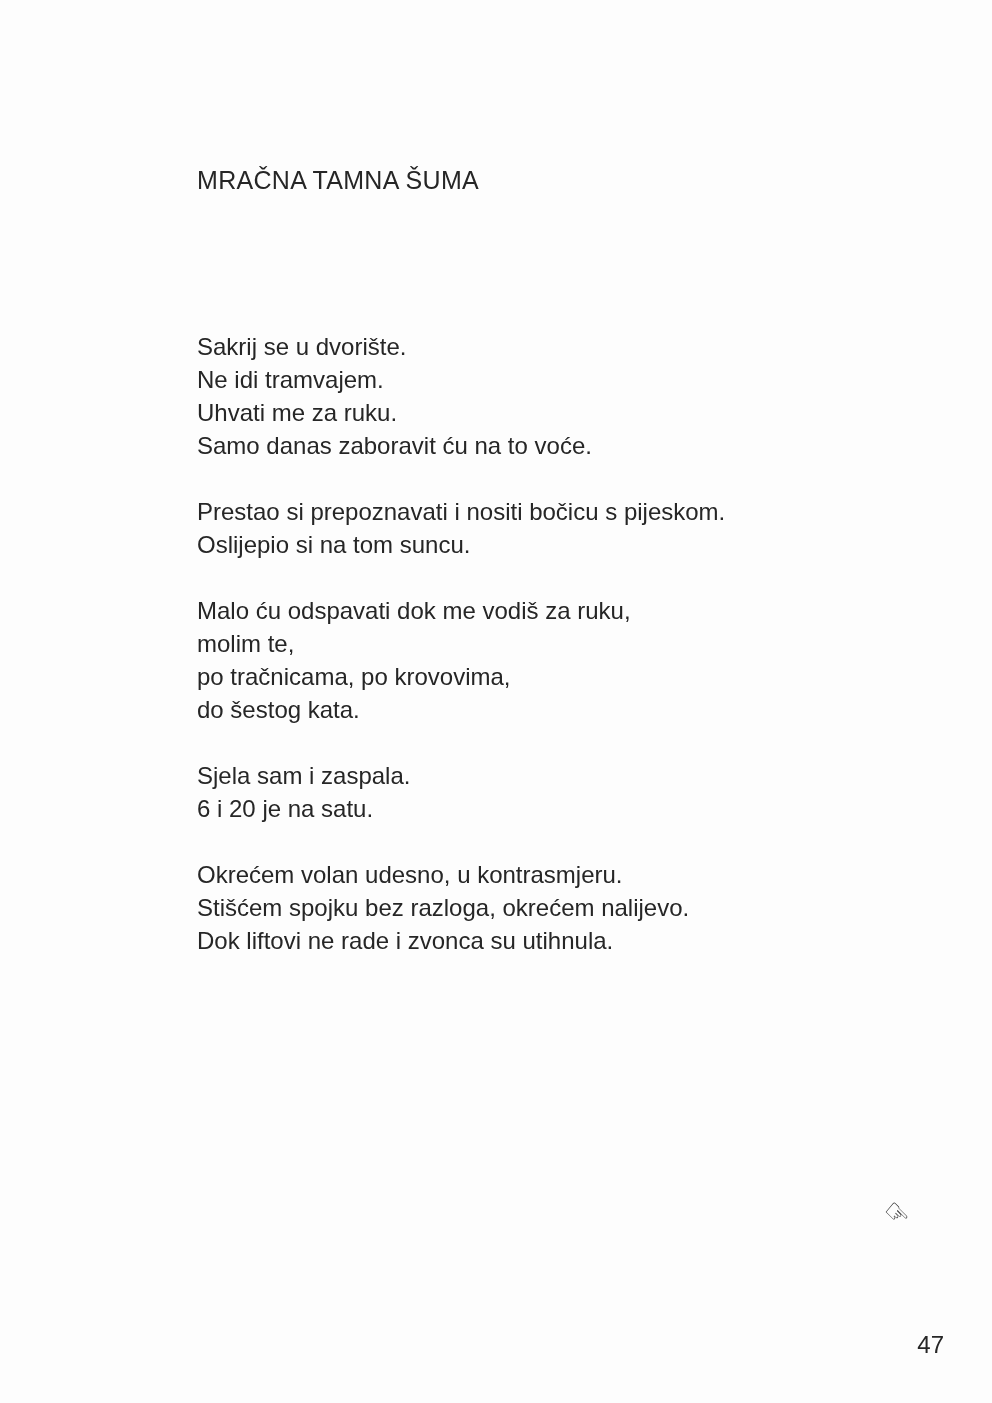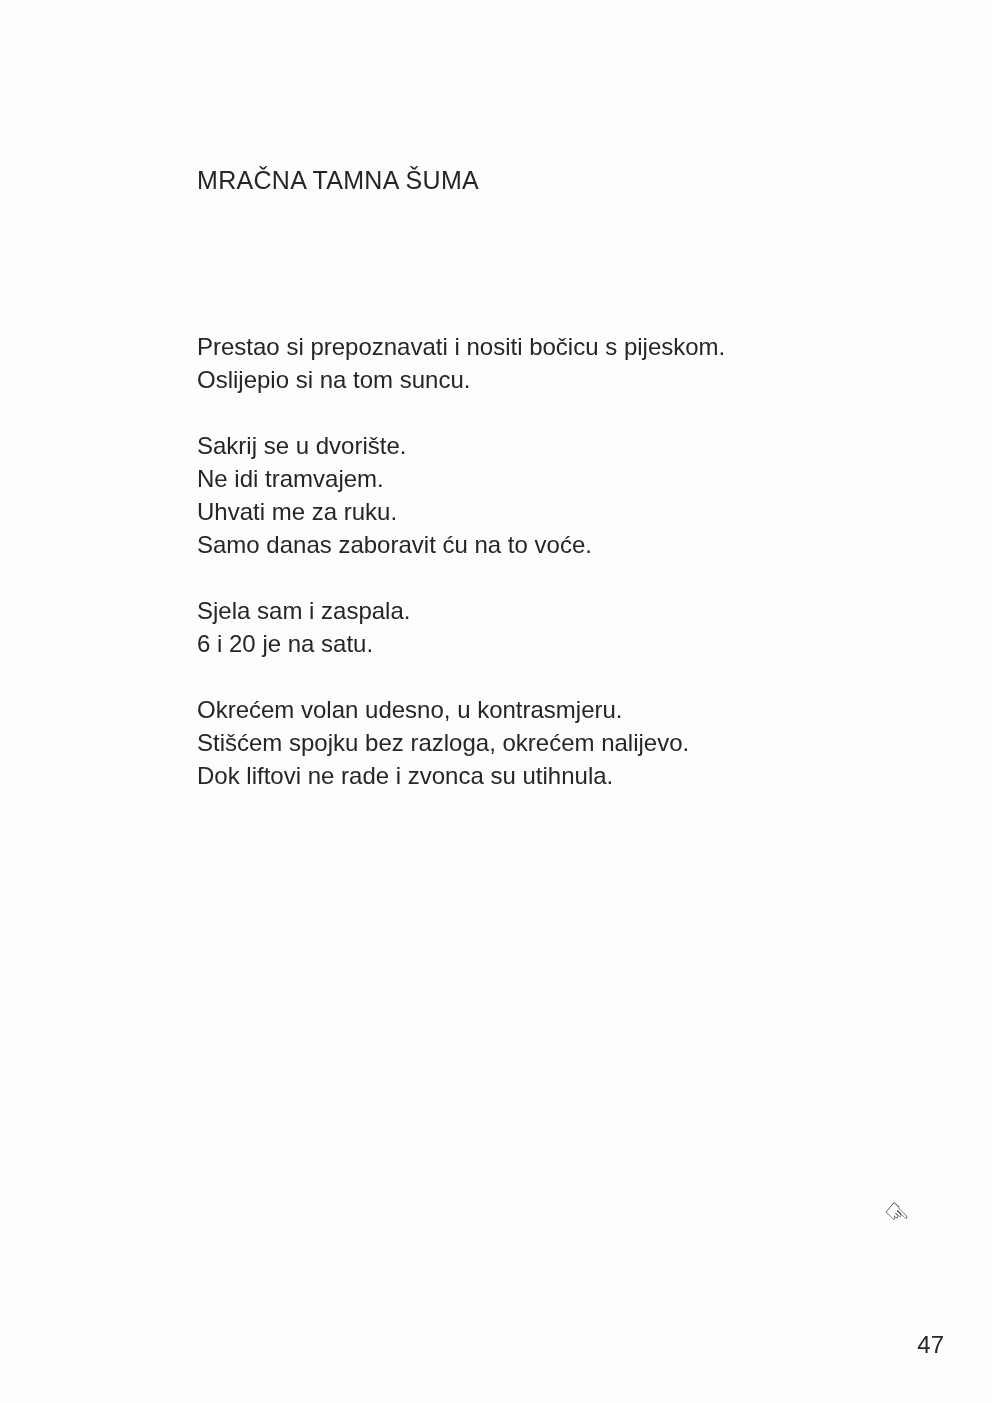--- a/index.html
+++ b/index.html
@@ -56,22 +56,23 @@
   }
 </style>
 </head>
 <body>
 
 <div class="page" style="background: rgb(253, 253, 253); color: rgb(38, 38, 38);">
 
   <h1 class="title">MRAČNA TAMNA ŠUMA</h1>
 
   <div class="poem">
+      <p class="stanza">Sakrij se u dvorište.<br>Ne idi tramvajem.<br>Uhvati me za ruku.<br>Samo danas zaboravit ću na to voće.</p>
       <p class="stanza">Prestao si prepoznavati i nositi bočicu s pijeskom.<br>Oslijepio si na tom suncu.</p>
-      <p class="stanza">Sakrij se u dvorište.<br>Ne idi tramvajem.<br>Uhvati me za ruku.<br>Samo danas zaboravit ću na to voće.</p>
+      <p class="stanza">Malo ću odspavati dok me vodiš za ruku,<br>molim te,<br>po tračnicama, po krovovima,<br>do šestog kata.</p>
       <p class="stanza">Sjela sam i zaspala.<br>6 i 20 je na satu.</p>
       <p class="stanza">Okrećem volan udesno, u kontrasmjeru.<br>Stišćem spojku bez razloga, okrećem nalijevo.<br>Dok liftovi ne rade i zvonca su utihnula.</p>
     </div>
 
   <div class="end-mark">☞</div>
 
   <div class="page-number">47</div>
 
 </div>
 

